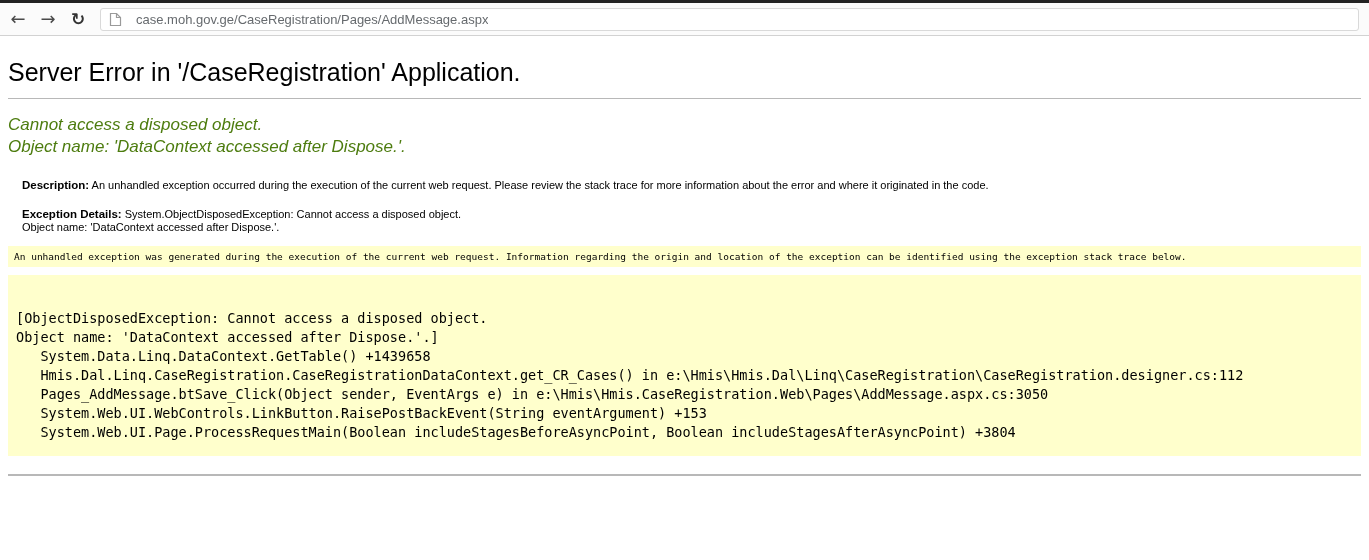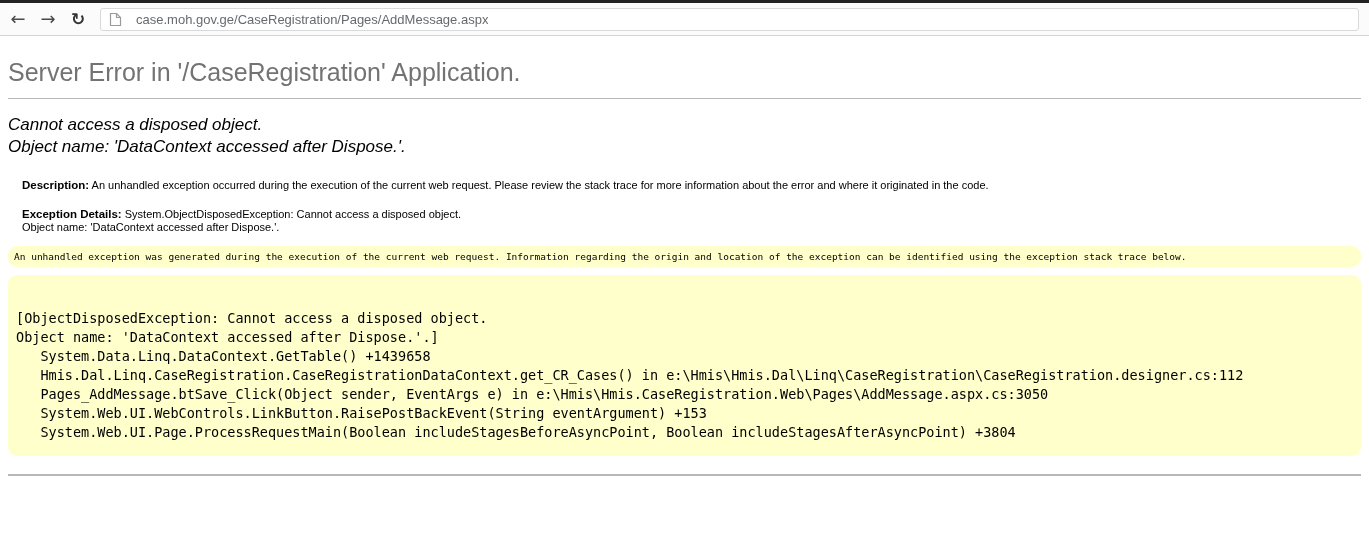--- a/index.html
+++ b/index.html
@@ -41,40 +41,40 @@
   .page-icon svg { display: block; }
   .url {
     font-size: 13px; color: #666a6e;
     white-space: nowrap; overflow: hidden;
   }
 
   
   .page { padding: 0 8px; }
   .err-title {
     font-size: 25px; font-weight: normal;
-    color: #737373;
+    color: #000000;
     margin: 22px 0 12px 0; line-height: 28px;
   }
   hr.silver { border: none; border-top: 1px solid #b8b8b8; margin: 0; }
   .subtitle {
     font-size: 17px; font-style: italic; font-weight: normal;
-    color: #000000;
+    color: #4d7c0f;
     margin: 0; line-height: 22px;
   }
   .subtitle.first { margin-top: 15px; }
   .info {
     font-size: 11px; color: #000;
     line-height: 13px; margin: 0; padding-left: 14px;
   }
   .info b { font-size: 11.5px; }
   .m-desc   { margin-top: 21px; }
   .m-exc    { margin-top: 16px; }
   .m-srclab { margin-top: 14px; }
   .m-stklab { margin-top: 10px; }
-  .yellow { background: #ffffcc; border-radius: 9px; }
+  .yellow { background: #ffffcc; }
   .source-box {
     margin-top: 12px;
     padding: 5px 6px;
     font-family: "DejaVu Sans Mono", monospace;
     font-size: 9.5px;
     white-space: nowrap; overflow: hidden;
   }
   .stack-box {
     margin: 8px 0 0 0;
     padding: 34px 8px 14px 8px;

